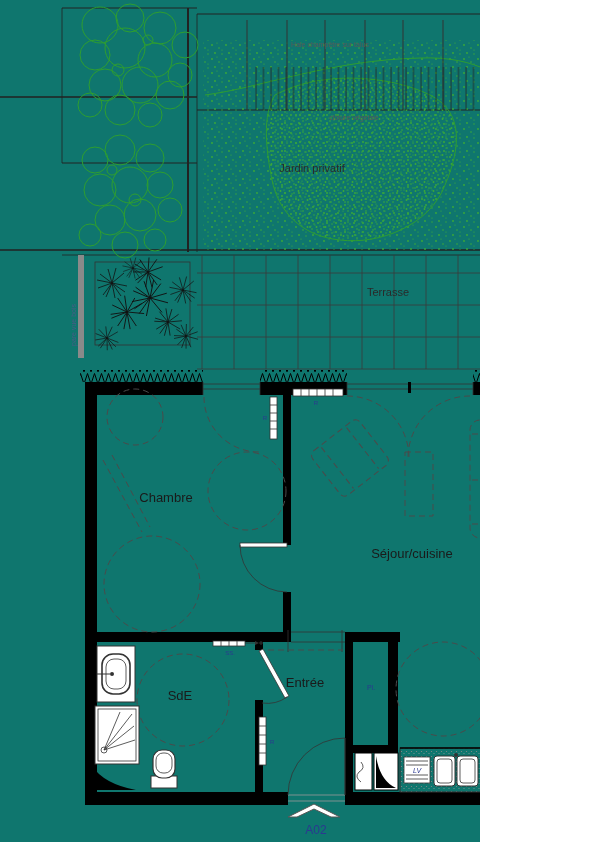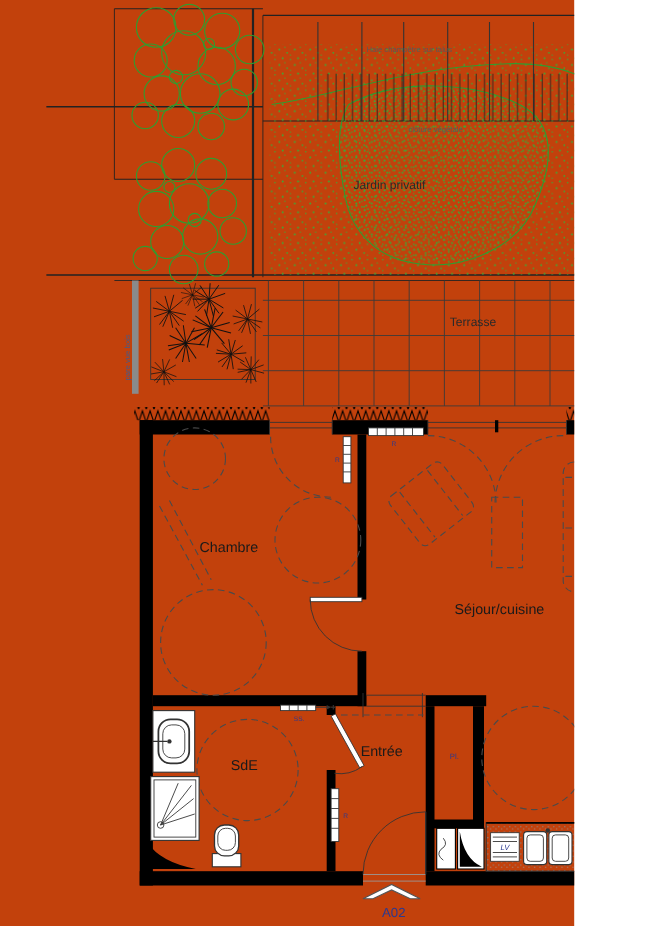--- a/index.html
+++ b/index.html
@@ -1,16 +1,16 @@
 <!DOCTYPE html>
 <html><head>
 <meta charset="utf-8">
 <style>
   html,body{margin:0;padding:0;background:#fff;}
-  .page{width:480px;height:842px;position:relative;background:#c2410c;overflow:hidden;padding-left:42px;}
+  .page{width:480px;height:842px;position:relative;background:#0f766e;overflow:hidden;}
   svg{display:block;}
   text{font-family:"Liberation Sans","DejaVu Sans",sans-serif;}
   .t-room{font-size:13px;fill:#1a1a1a;}
   .t-med{font-size:11px;fill:#2a2a2a;}
   .t-small{font-size:7px;fill:#5a5a5a;}
   .t-vert{font-size:7px;fill:#4a5a85;}
   .t-vnavy{font-size:7px;fill:#3b4a8c;}
   .t-blue{font-size:6px;fill:#2b3990;}
   .t-blue7{font-size:7px;fill:#2b3990;}
   .t-ital{font-size:5.5px;font-style:italic;fill:#333;}

